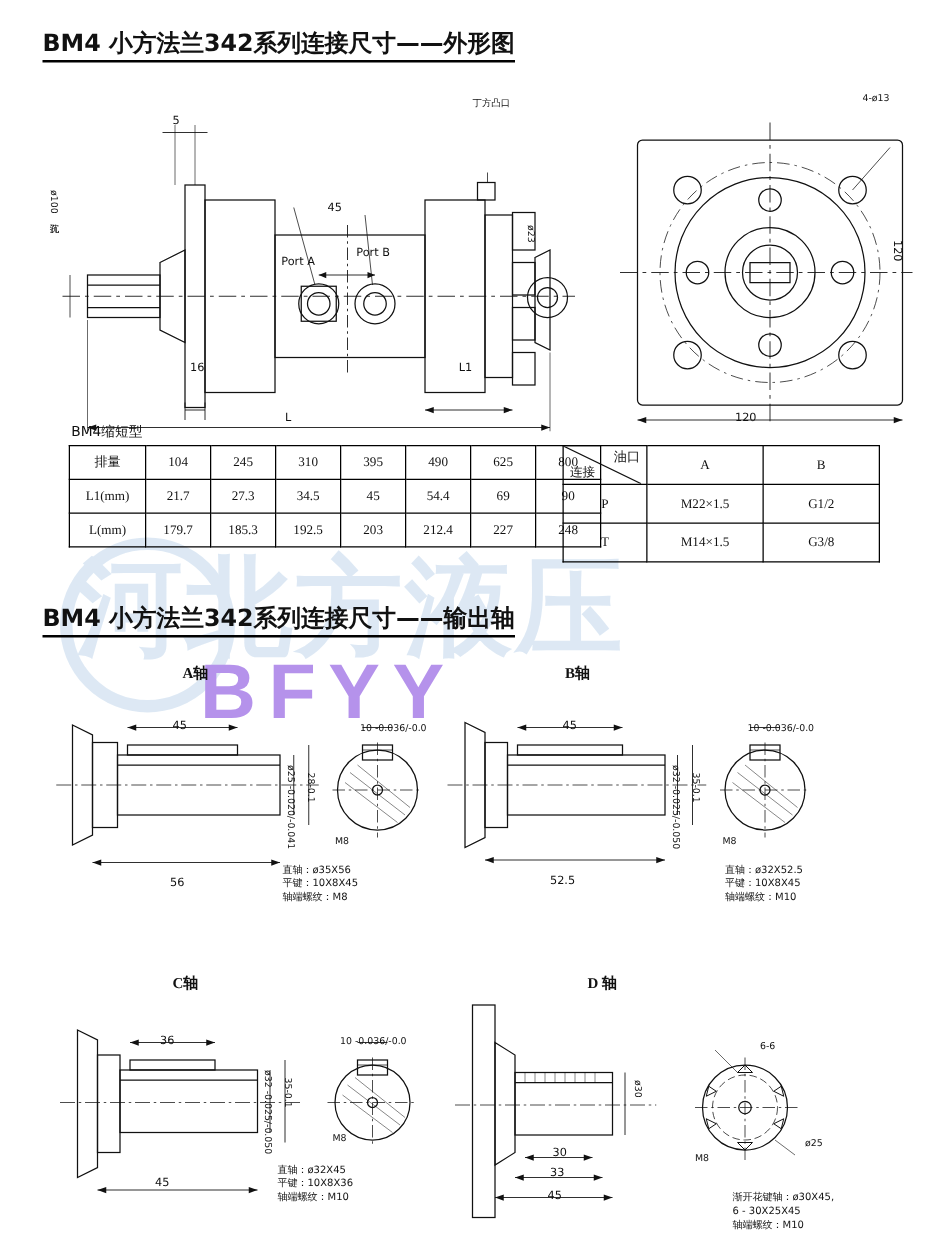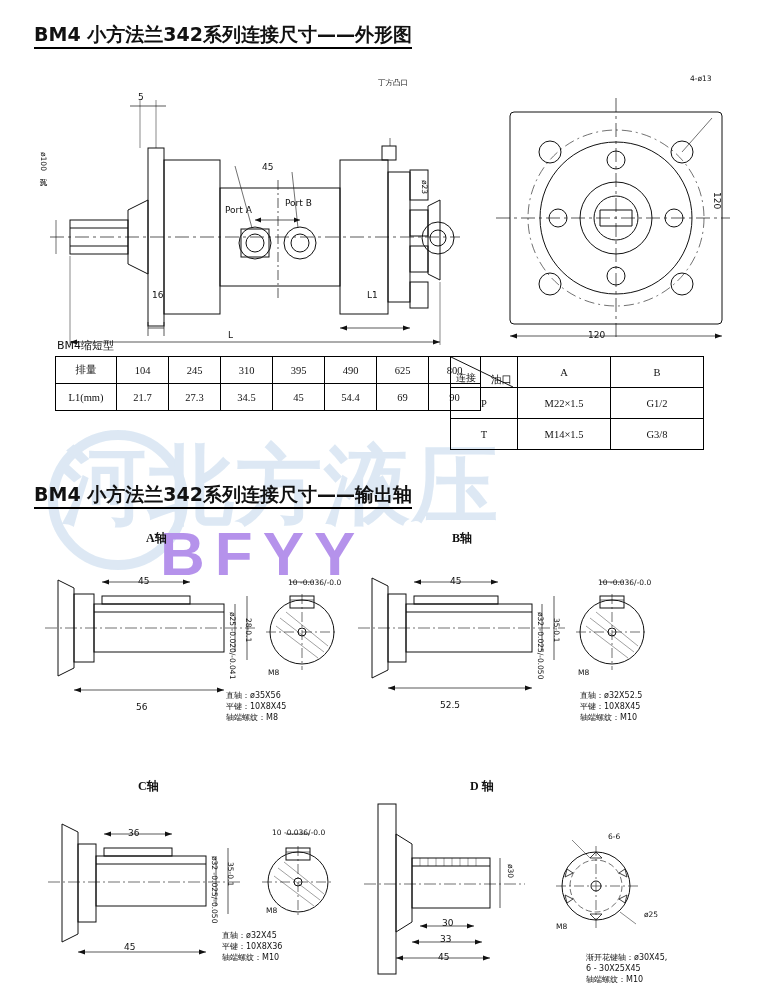--- a/index.html
+++ b/index.html
@@ -70,21 +70,21 @@
   .tbl-caption{
     position:absolute;left:57px;top:338px;font-size:11px;
     font-family:"DejaVu Sans","Liberation Sans",sans-serif;
   }
   #tableRight{left:450px;top:356px;}
   #tableRight td{width:88px;height:24px;}
   #tableRight td.c0{width:62px;}
 
   
   .split{position:relative;padding:0 !important;height:30px !important;}
-  .split .d1{position:absolute;right:5px;top:16px;font-size:10.5px;}
+  .split .d1{position:absolute;right:5px;top:2px;font-size:10.5px;}
   .split .d2{position:absolute;left:5px;bottom:2px;font-size:10px;}
   .split svg{position:absolute;left:0;top:0;}
 
   
   .lbl{
     position:absolute;font-size:9px;
     font-family:"DejaVu Sans","Liberation Sans",sans-serif;
     white-space:nowrap;color:#111;
   }
   .lbl.vert{writing-mode:vertical-rl;text-orientation:mixed;}
@@ -241,20 +241,30 @@
       </tr>
       <tr>
         <td class="rowhead">L1(mm)</td>
         <td>21.7</td>
         <td>27.3</td>
         <td>34.5</td>
         <td>45</td>
         <td>54.4</td>
         <td>69</td>
         <td>90</td>
+      </tr>
+      <tr>
+        <td class="rowhead">L(mm)</td>
+        <td>179.7</td>
+        <td>185.3</td>
+        <td>192.5</td>
+        <td>203</td>
+        <td>212.4</td>
+        <td>227</td>
+        <td>248</td>
       </tr>
     </tbody>
   </table>
 
   <table class="tbl" id="tableRight">
     <tbody>
       <tr>
         <td class="c0 split">
           <svg width="62" height="30">
               <line x1="0" y1="0" x2="62" y2="30" stroke="#111" stroke-width="1"></line>

